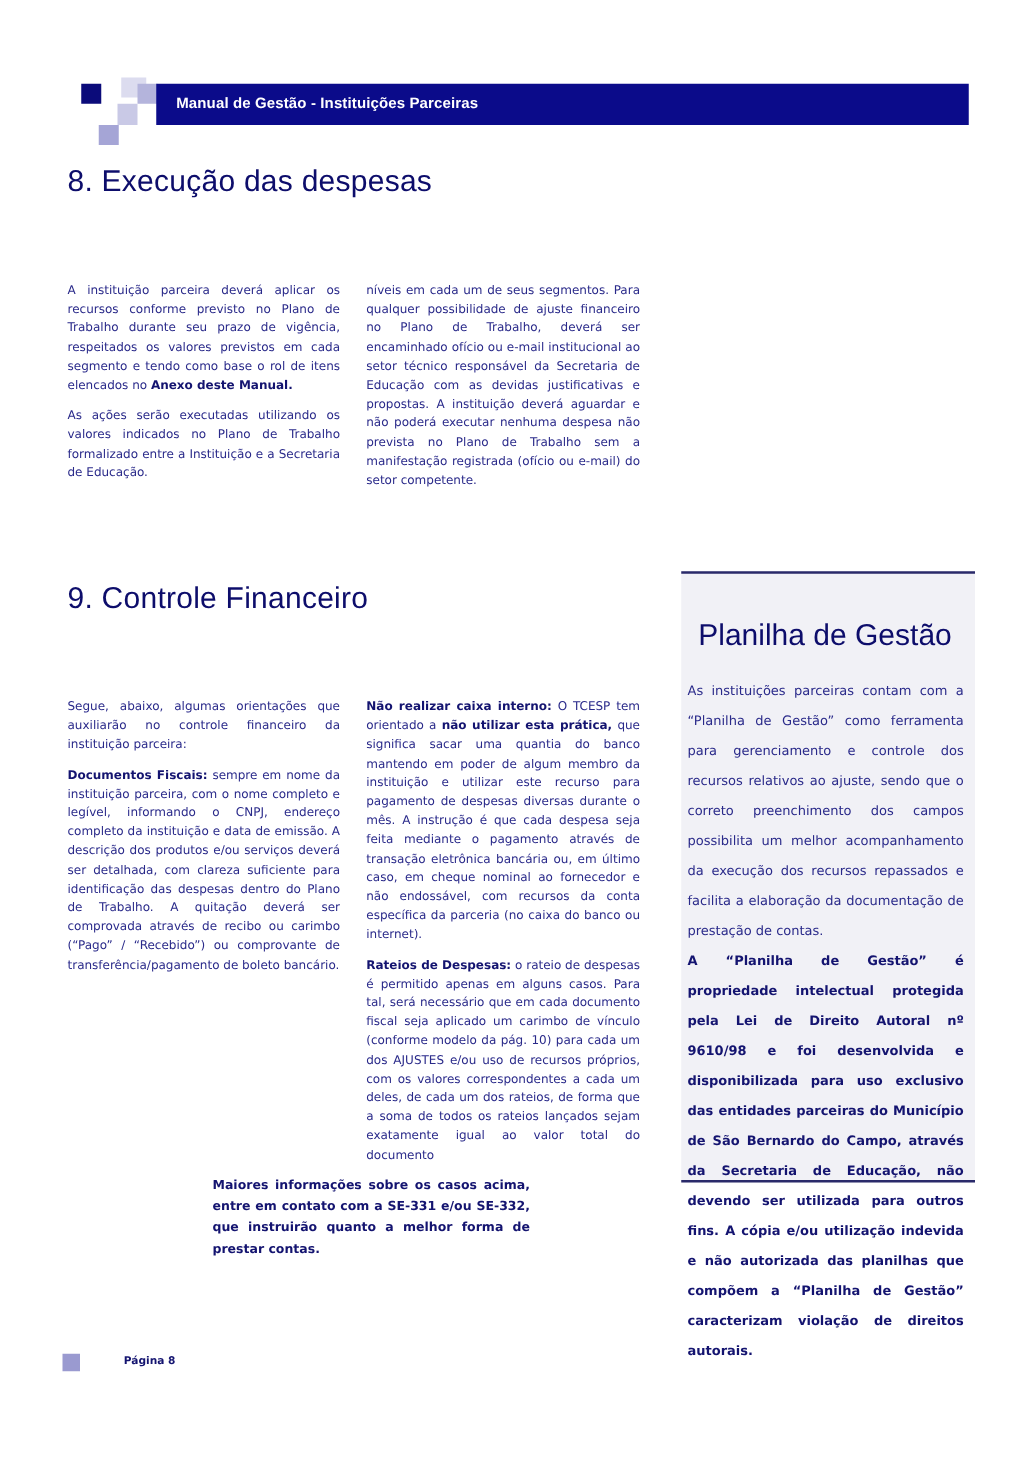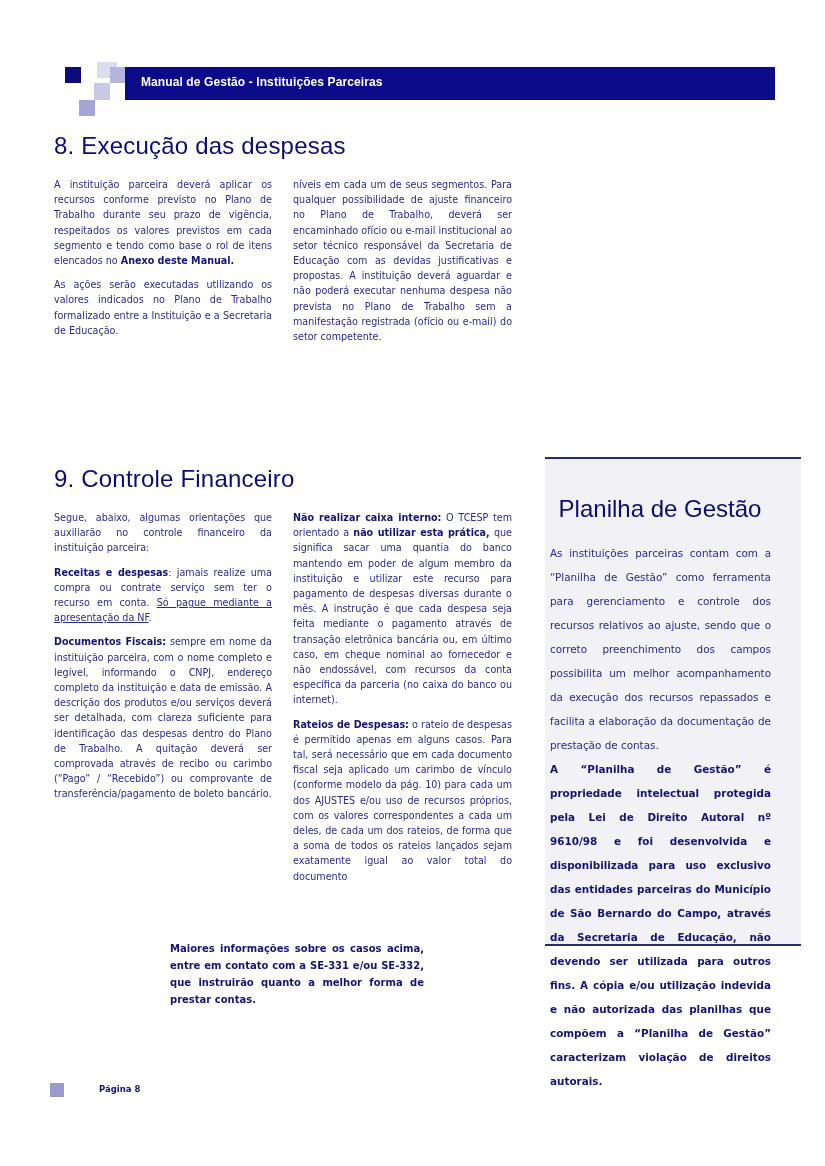--- a/index.html
+++ b/index.html
@@ -4,25 +4,25 @@
 <style>
   html, body { margin: 0; padding: 0; background: #ffffff; }
   body { width: 825px; height: 1166px; position: relative; overflow: hidden;
          font-family: "DejaVu Sans", "Liberation Sans", sans-serif; color: #1a1a6e; }
   .hdr-sq { position: absolute; }
   .hdr-bar { position: absolute; left: 125px; top: 67px; width: 650px; height: 33px; background: #0b0b8a; }
   .hdr-title { position: absolute; left: 141px; top: 75px; font-family: "Liberation Sans", sans-serif;
                font-weight: bold; font-size: 12px; color: #ffffff; letter-spacing: 0.1px; }
   .sec-title { position: absolute; font-family: "Liberation Sans", sans-serif; font-size: 24px;
                color: #0d0d6b; font-weight: normal; margin: 0; letter-spacing: 0.2px; }
-  .col { position: absolute; font-size: 9.6px; line-height: 15.2px; color: #2a2a8a; text-align: justify; }
+  .col { position: absolute; font-size: 9.6px; line-height: 15.2px; color: #2a2a8a; text-align: justify; margin-top: 48px; }
   .col p { margin: 0 0 9px 0; }
   .b { font-weight: bold; color: #141470; }
   .u { text-decoration: underline; }
-  .sidebar { position: absolute; left: 545px; top: 457px; width: 256px; height: 485px;
+  .sidebar { position: absolute; left: 545px; top: 457px; width: 235px; height: 485px;
              background: #f1f1f6; border-top: 2px solid #2a2a6a; border-bottom: 2px solid #2a2a6a; }
   .side-title { position: absolute; left: 0; width: 230px; top: 36px; text-align: center;
                 font-family: "Liberation Sans", sans-serif; font-size: 24px; color: #0d0d6b; }
   .side-text { position: absolute; left: 5px; top: 82px; width: 221px; font-size: 10.4px; line-height: 24px;
                color: #2a2a8a; text-align: justify; }
   .side-text p { margin: 0; }
   .side-text .strong { font-weight: bold; color: #141470; }
   .note { position: absolute; left: 170px; top: 940px; width: 254px; font-size: 10px; line-height: 17px;
           font-weight: bold; color: #141470; text-align: justify; }
   .footer-sq { position: absolute; left: 50px; top: 1083px; width: 14px; height: 14px; background: #9a9ad0; }
@@ -49,21 +49,20 @@
 </div>
 
 <div class="col" style="left:293px;top:177px;width:219px;">
   <p>níveis em cada um de seus segmentos. Para qualquer possibilidade de ajuste financeiro no Plano de Trabalho, deverá ser encaminhado ofício ou e-mail institucional ao setor técnico responsável da Secretaria de Educação com as devidas justificativas e propostas. A instituição deverá aguardar e não poderá executar nenhuma despesa não prevista no Plano de Trabalho sem a manifestação registrada (ofício ou e-mail) do setor competente.</p>
 </div>
 
 <h1 class="sec-title" style="left:54px;top:465px;">9. Controle Financeiro</h1>
 
 <div class="col" style="left:54px;top:510px;width:218px;">
   <p>Segue, abaixo, algumas orientações que auxiliarão no controle financeiro da instituição parceira:</p>
-  <p><span class="b">Receitas e despesas</span><span>: jamais realize uma compra ou contrate serviço sem ter o recurso em conta. </span><span class="u">Só pague mediante a apresentação da NF</span><span>.</span></p>
   <p><span class="b">Documentos Fiscais:</span><span> sempre em nome da instituição parceira, com o nome completo e legível, informando o CNPJ, endereço completo da instituição e data de emissão. A descrição dos produtos e/ou serviços deverá ser detalhada, com clareza suficiente para identificação das despesas dentro do Plano de Trabalho. A quitação deverá ser comprovada através de recibo ou carimbo (“Pago” / “Recebido”) ou comprovante de transferência/pagamento de boleto bancário.</span></p>
 </div>
 
 <div class="col" style="left:293px;top:510px;width:219px;">
   <p><span class="b">Não realizar caixa interno:</span><span> O TCESP tem orientado a </span><span class="b">não utilizar esta prática,</span><span> que significa sacar uma quantia do banco mantendo em poder de algum membro da instituição e utilizar este recurso para pagamento de despesas diversas durante o mês. A instrução é que cada despesa seja feita mediante o pagamento através de transação eletrônica bancária ou, em último caso, em cheque nominal ao fornecedor e não endossável, com recursos da conta específica da parceria (no caixa do banco ou internet).</span></p>
   <p><span class="b">Rateios de Despesas:</span><span> o rateio de despesas é permitido apenas em alguns casos. Para tal, será necessário que em cada documento fiscal seja aplicado um carimbo de vínculo (conforme modelo da pág. 10) para cada um dos AJUSTES e/ou uso de recursos próprios, com os valores correspondentes a cada um deles, de cada um dos rateios, de forma que a soma de todos os rateios lançados sejam exatamente igual ao valor total do documento</span></p>
 </div>
 
 <div class="sidebar">
   <div class="side-title">Planilha de Gestão</div>

